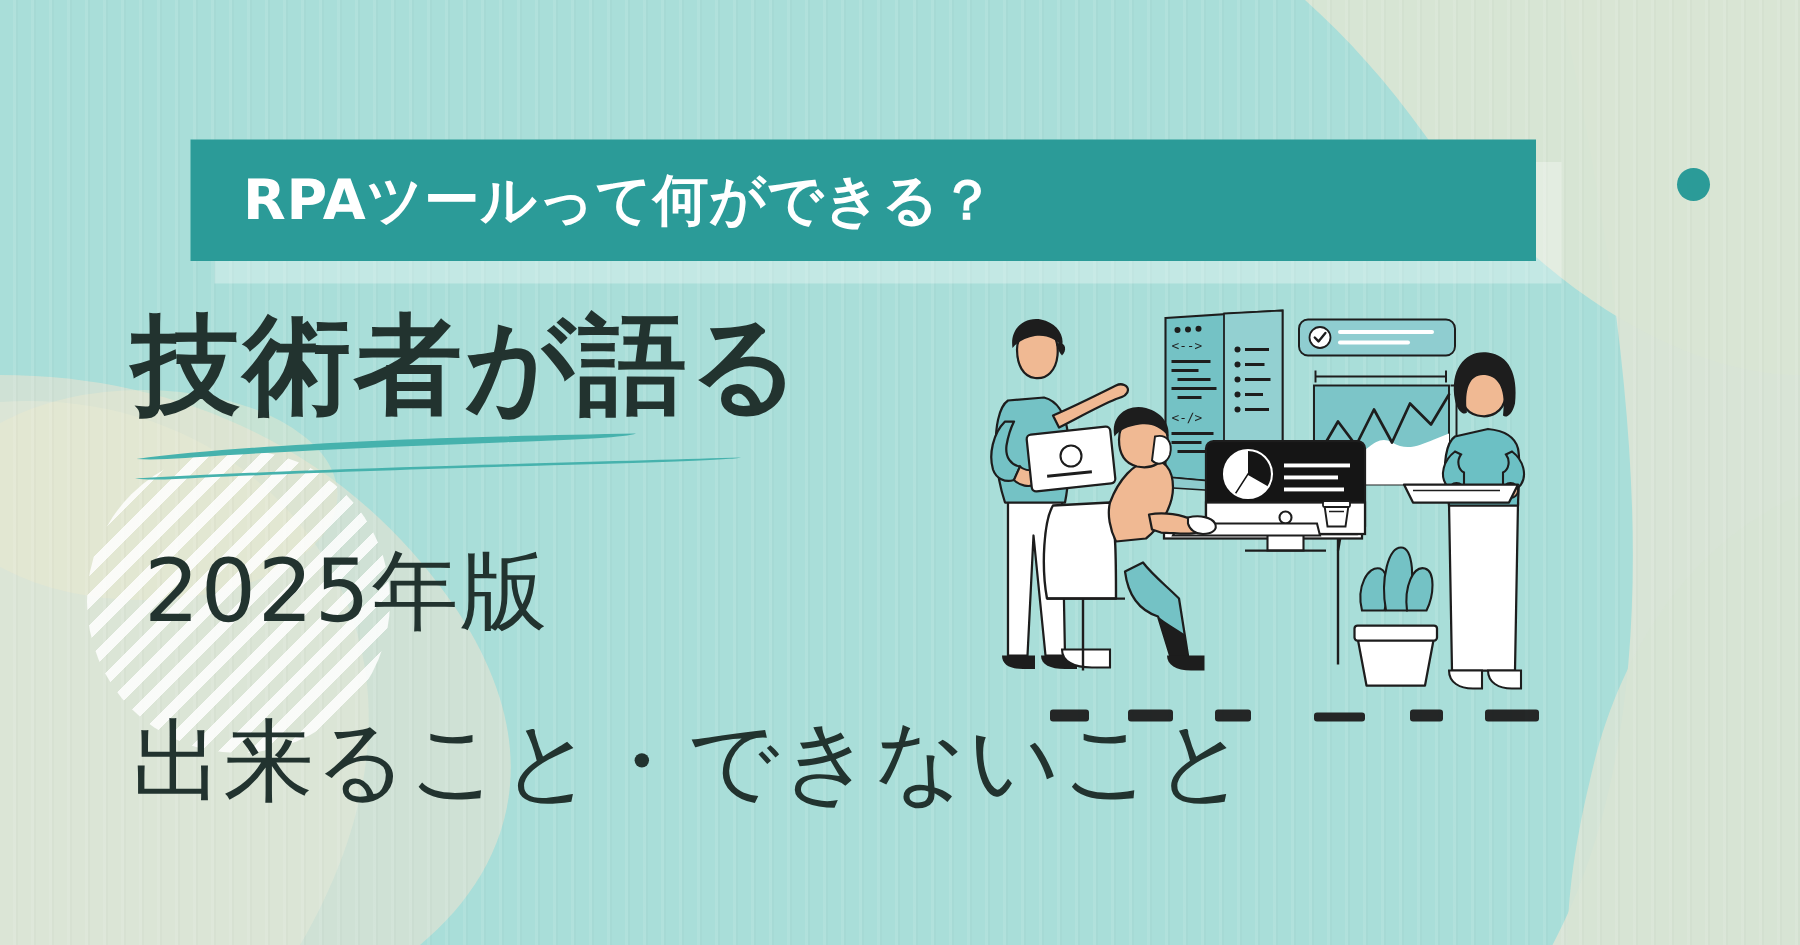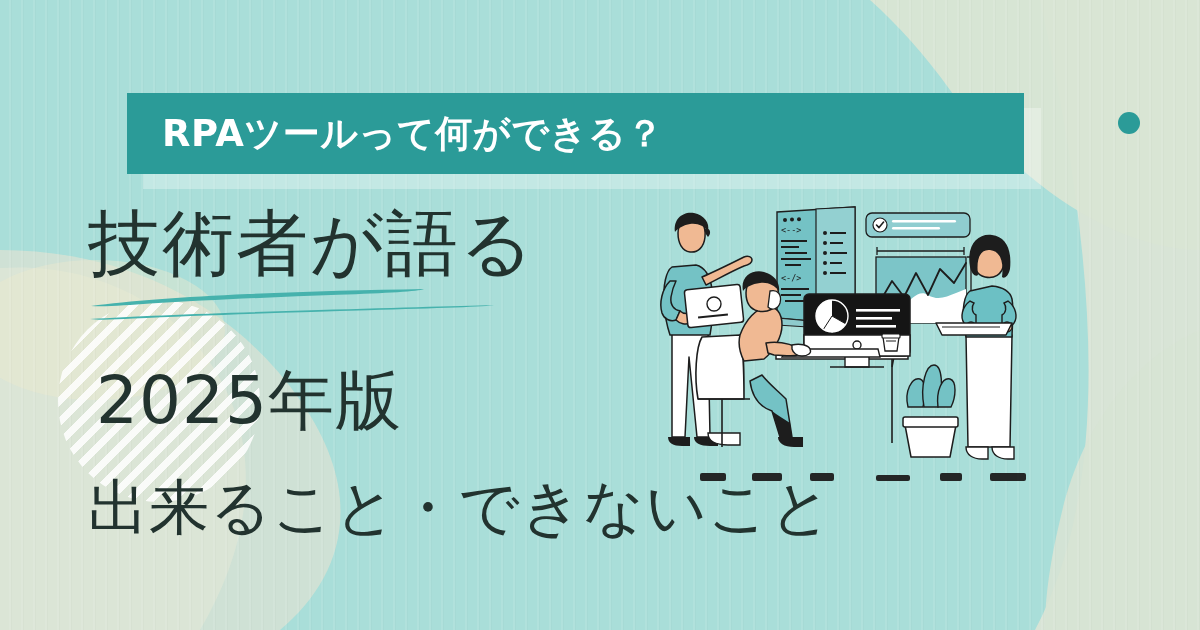--- a/index.html
+++ b/index.html
@@ -80,29 +80,29 @@
     );
     z-index: 7;
   }
 
   
   .headline-wrap { position: absolute; left: 0; top: 0; z-index: 10; }
   .line-main {
     position: absolute;
     left: 88px; top: 196px;
     font-size: 72px;
-    font-weight: 400;
+    font-weight: 700;
     color: #22332f;
     letter-spacing: 2px;
     white-space: nowrap;
   }
   .line-year {
     position: absolute;
     left: 96px; top: 356px;
-    font-size: 66px;
+    font-size: 58px;
     font-weight: 400;
     color: #22332f;
     letter-spacing: 1px;
     white-space: nowrap;
   }
   .line-sub {
     position: absolute;
     left: 88px; top: 468px;
     font-size: 60px;
     font-weight: 400;

